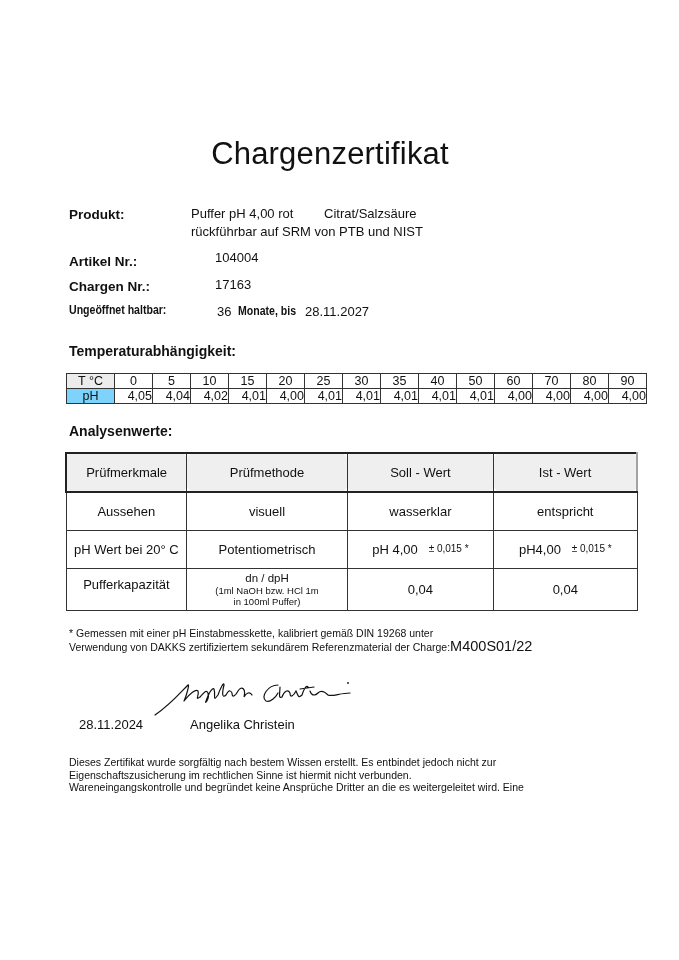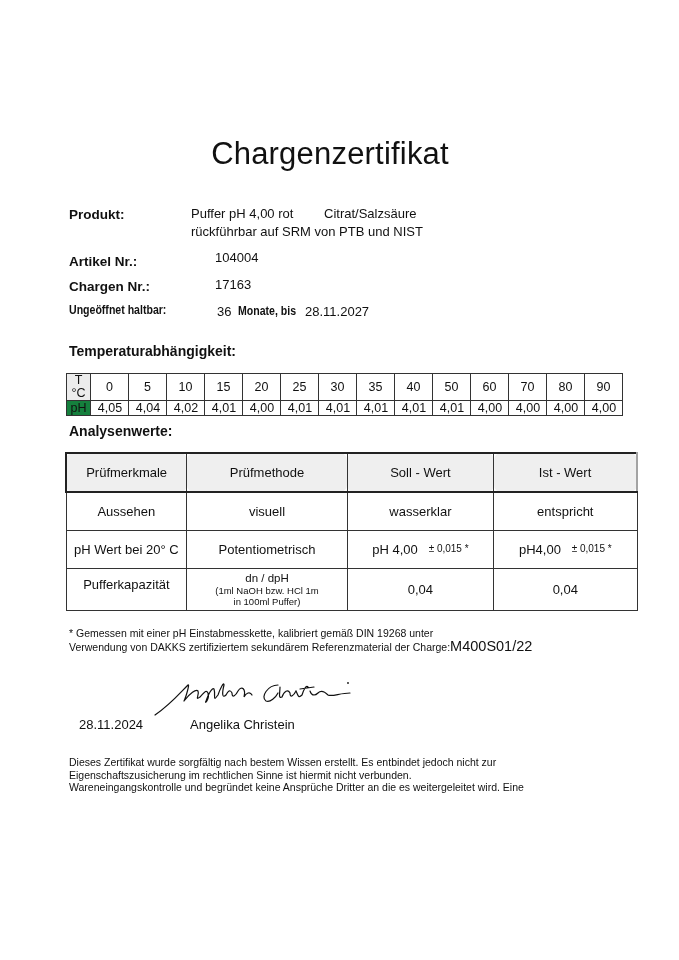--- a/index.html
+++ b/index.html
@@ -11,23 +11,23 @@
 
   .lbl { font-weight: bold; font-size: 13.5px; }
   .val { font-weight: normal; font-size: 13px; }
   .lbl-small { font-weight: bold; font-size: 12px; transform: scaleX(0.88); transform-origin: left center; }
 
   .section { font-weight: bold; font-size: 14px; }
 
   
   table.temp { position: absolute; left: 66px; top: 373px; border-collapse: collapse; font-size: 12.5px; }
   table.temp td { border: 1px solid #333; height: 15px; line-height: 13px; text-align: center; padding: 0; }
-  table.temp td.hdr { background: #ececec; width: 24px; }
+  table.temp td.hdr { background: #ececec; width: 48px; }
   table.temp td.c { width: 38px; }
-  table.temp tr.ph td.c { text-align: center; padding-left: 1px; }
+  table.temp tr.ph td.c { text-align: right; padding-left: 1px; }
 
   
   table.ana { position: absolute; left: 65px; top: 452px; width: 573px; border-collapse: collapse; font-size: 13px; }
   table.ana th, table.ana td { border: 1px solid #333; text-align: center; font-weight: normal; }
   table.ana thead th { background: #efefef; height: 39px; border-top: 2px solid #222; border-bottom: 2px solid #222; border-radius: 7px; }
   table.ana thead th:first-child { border-left: 2px solid #222; }
   table.ana thead th:last-child { border-right: 2px solid #a3a3a3; }
   table.ana tbody td { height: 38px; }
   table.ana tbody tr.last td { height: 42px; }
   .method-small { font-size: 9.5px; line-height: 11px; }
@@ -79,21 +79,21 @@
     <td class="c">30</td>
     <td class="c">35</td>
     <td class="c">40</td>
     <td class="c">50</td>
     <td class="c">60</td>
     <td class="c">70</td>
     <td class="c">80</td>
     <td class="c">90</td>
   </tr>
   <tr class="ph">
-    <td class="hdr" style="background:#15803d;">pH</td>
+    <td class="hdr" style="background:#7dd3fc;">pH</td>
     <td class="c">4,05</td>
     <td class="c">4,04</td>
     <td class="c">4,02</td>
     <td class="c">4,01</td>
     <td class="c">4,00</td>
     <td class="c">4,01</td>
     <td class="c">4,01</td>
     <td class="c">4,01</td>
     <td class="c">4,01</td>
     <td class="c">4,01</td>

